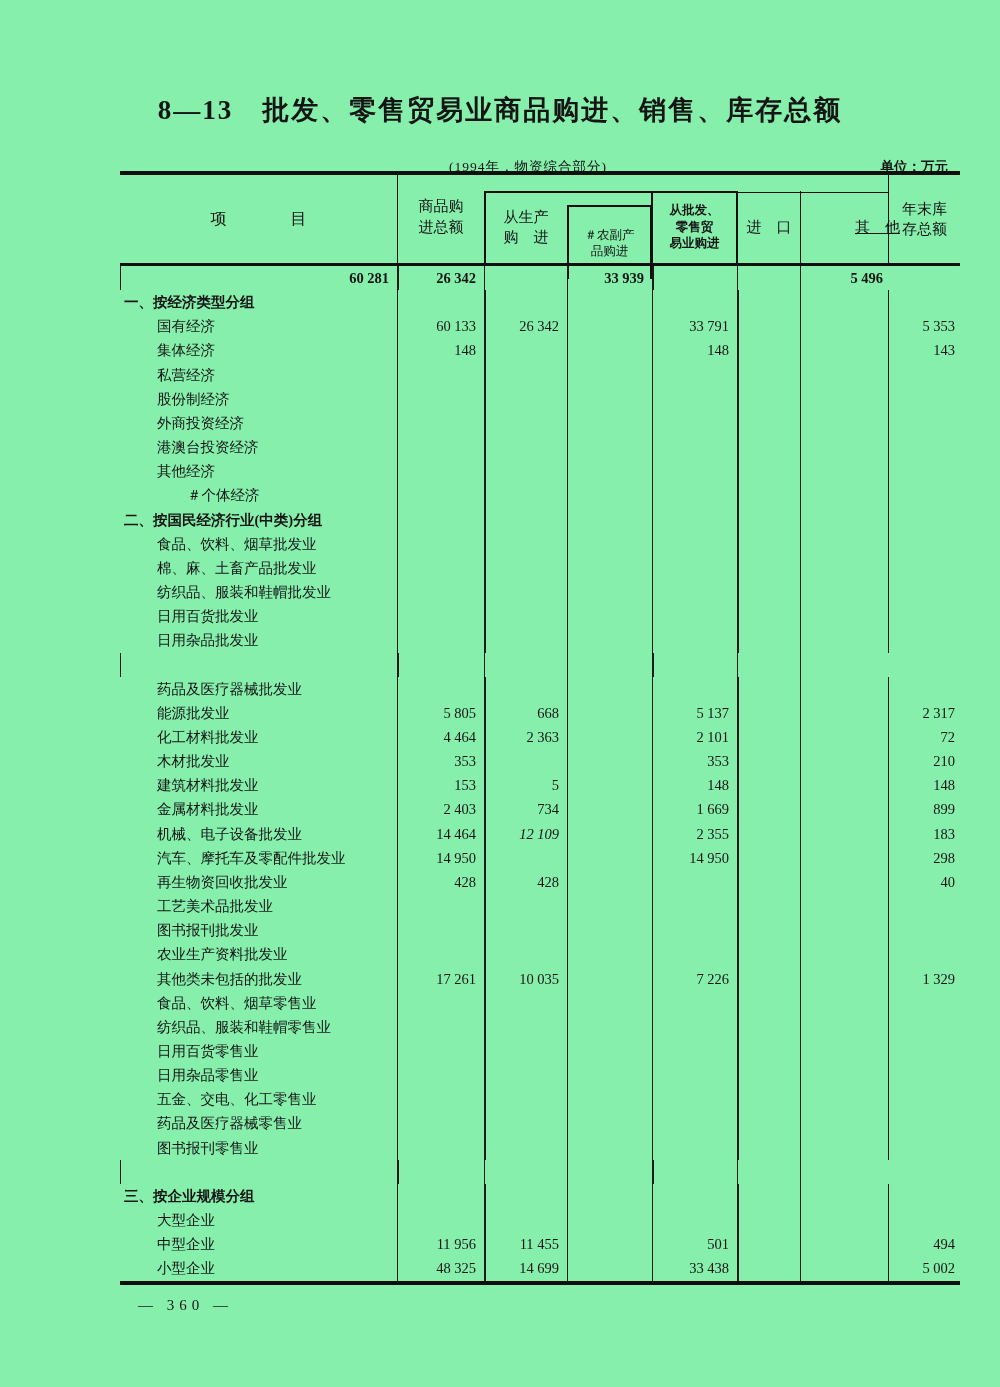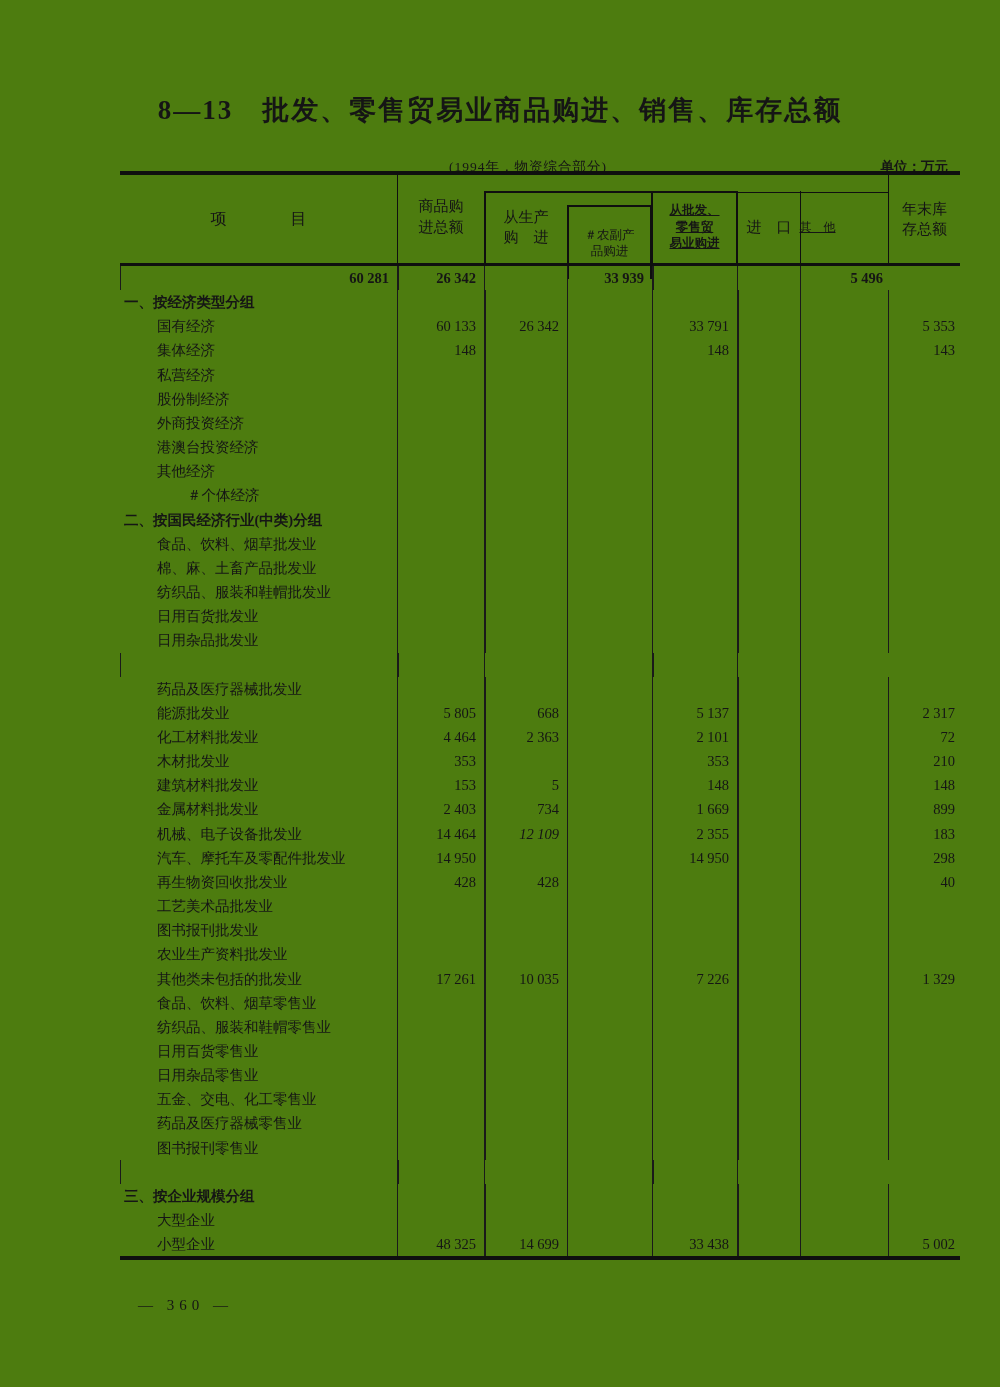--- a/index.html
+++ b/index.html
@@ -1,19 +1,19 @@
 <!DOCTYPE html>
 <html><head>
 <meta charset="utf-8">
 <style>
   * { margin:0; padding:0; box-sizing:border-box; }
   html,body { background:#e8e8e8; }
   .page {
     position:relative; width:1000px; height:1387px;
-    background:#4d7c0f; color:#151515;
+    background:#86efac; color:#151515;
     font-family:"Liberation Serif","DejaVu Serif",serif;
     overflow:hidden;
   }
   .title {
     position:absolute; top:92px; left:80px; width:840px;
     text-align:center; font-size:27px; font-weight:bold; letter-spacing:2px;
     white-space:nowrap;
   }
   .subline { position:absolute; top:146px; left:108px; width:840px; height:20px;margin-top:12px; }
   .subtitle {
@@ -33,23 +33,23 @@
   .hcell { position:absolute; text-align:center; white-space:pre-line; line-height:1.35; }
   .hc-item  { left:0; top:0; width:277px; height:88px; display:flex; align-items:center; justify-content:center; font-size:16px; }
   .hc-c2    { left:278px; top:0; width:86px; height:83px; display:flex; flex-direction:column; justify-content:space-around; padding:9px 0; font-size:15px; }
   .hc-c3    { left:366px; top:16px; width:80px; height:72px; display:flex; align-items:center; justify-content:center; font-size:15px; }
   .hc-c4box {
     position:absolute; left:447px; top:30px; width:85px; height:74px;
     border:2px solid #0f0f0f; border-bottom:none;
     display:flex; align-items:center; justify-content:center;
   }
   .hc-c4 { position:static; font-size:12.5px; line-height:1.3; }
-  .hc-c5    { left:533px; top:16px; width:83px; height:72px; display:flex; align-items:center; justify-content:center; font-size:12.5px; font-weight:bold; line-height:1.35;text-decoration:underline; }
+  .hc-c5    { left:533px; top:16px; width:83px; height:72px; display:flex; align-items:center; justify-content:center; font-size:12.5px; font-weight:bold; line-height:1.35; }
   .hc-c6    { left:618px; top:16px; width:62px; height:72px; display:flex; align-items:center; justify-content:center; font-size:15px; }
-  .hc-c7    { left:654px; top:16px; width:87px; height:72px; display:flex; align-items:center; justify-content:center; font-size:12px;text-decoration:underline; }
+  .hc-c7    { left:714px; top:16px; width:87px; height:72px; display:flex; align-items:center; justify-content:center; font-size:15px;text-decoration:underline; }
   .hc-c8    { left:769px; top:0; width:71px; height:88px; display:flex; flex-direction:column; justify-content:space-around; padding:9px 0; font-size:15px; }
   
   .hv1 { left:277px; top:0;    bottom:0; width:1px; }
   .hv2 { left:364px; top:16px; bottom:0; width:2px; }
   .hv4 { left:531px; top:16px; bottom:0; width:2px; }
   .hv5 { left:616px; top:16px; bottom:0; width:2px; }
   .hv6 { left:680px; top:16px; bottom:0; width:1px; }
   .hv7 { left:768px; top:0;    bottom:0; width:1px; }
   
   .hg1 { left:364px; top:16px; width:254px; height:2px; }
@@ -518,20 +518,30 @@
           <div class="cell label ind1">大型企业</div>
           <div class="cell num bl1"></div>
           <div class="cell num bl2"></div>
           <div class="cell num bl1"></div>
           <div class="cell num bl1"></div>
           <div class="cell num bl2"></div>
           <div class="cell num bl1"></div>
           <div class="cell num bl1"></div>
         </div>
         <div class="trow">
+          <div class="cell label ind1">中型企业</div>
+          <div class="cell num bl1">11 956</div>
+          <div class="cell num bl2">11 455</div>
+          <div class="cell num bl1"></div>
+          <div class="cell num bl1">501</div>
+          <div class="cell num bl2"></div>
+          <div class="cell num bl1"></div>
+          <div class="cell num bl1">494</div>
+        </div>
+        <div class="trow">
           <div class="cell label ind1">小型企业</div>
           <div class="cell num bl1">48 325</div>
           <div class="cell num bl2">14 699</div>
           <div class="cell num bl1"></div>
           <div class="cell num bl1">33 438</div>
           <div class="cell num bl2"></div>
           <div class="cell num bl1"></div>
           <div class="cell num bl1">5 002</div>
         </div>
       </div>

